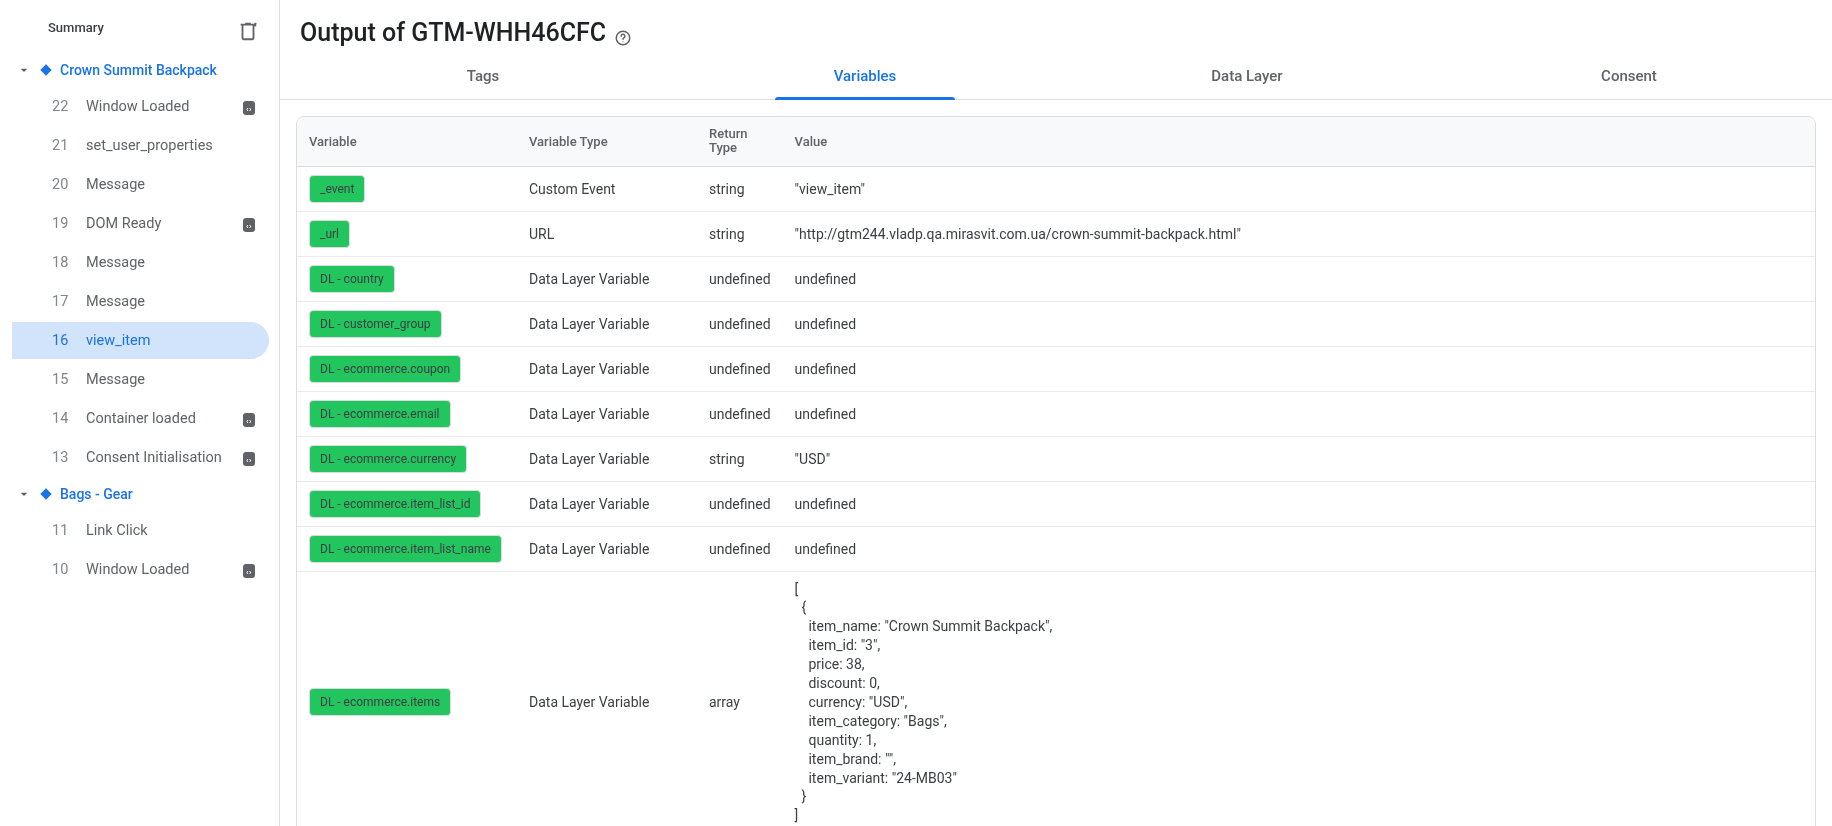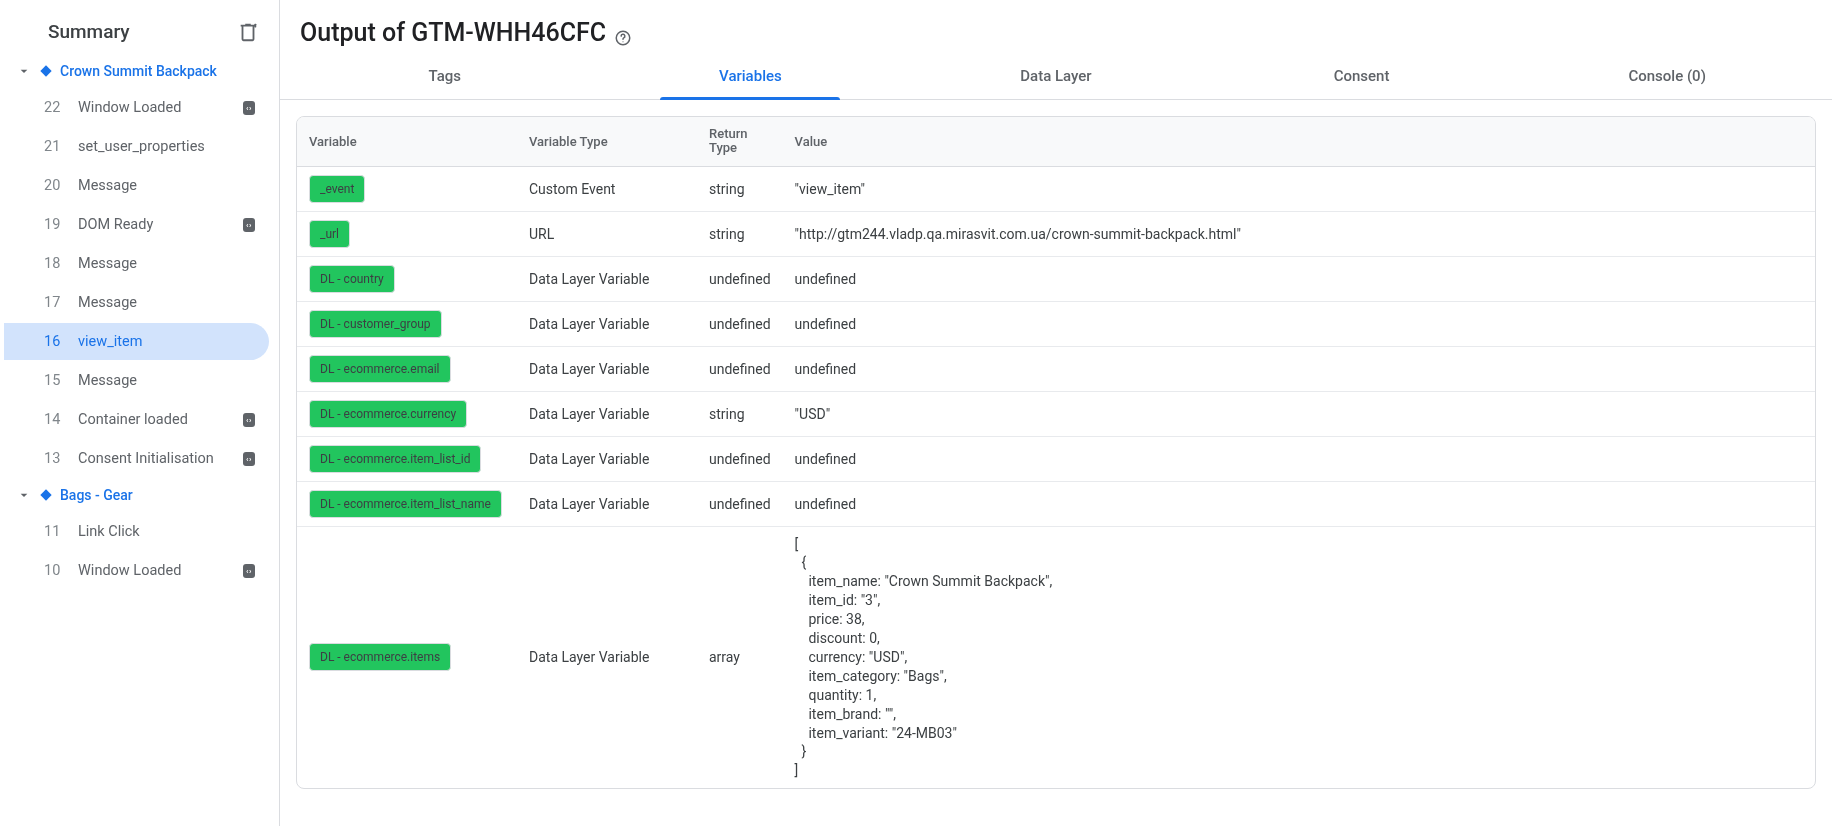--- a/index.html
+++ b/index.html
@@ -28,26 +28,26 @@
   
   .sidebar{
     width:280px;
     flex:0 0 280px;
     border-right:1px solid var(--border);
     overflow-y:auto;
     padding-top:8px;
   }
   .summary-row{
     display:flex;
-    align-items:flex-end;
+    align-items:flex-start;
     justify-content:space-between;
     padding:12px 20px 12px 48px;
     font-weight:500;
     color:var(--text);
-    font-size:19px;
+    font-size:13px;
   }
   .summary-row .clear-icon{
     width:22px;height:22px;
     color:var(--muted);
     cursor:pointer;
   }
   .group-header{
     display:flex;
     align-items:center;
     padding:8px 12px 8px 16px;
@@ -65,24 +65,24 @@
   }
   .group-header .label{
     color:var(--blue);
     font-weight:500;
     white-space:nowrap;
     overflow:hidden;
     text-overflow:ellipsis;
   }
   .event-item{
     display:flex;
-    align-items:center;
+    align-items:flex-end;
     gap:10px;
     padding:10px 14px 10px 40px;
-    margin:2px 10px 2px 4px;
+    margin:2px 10px 2px 12px;
     border-radius:0 22px 22px 0;
     cursor:pointer;
     color:var(--muted);
     font-size:14.5px;
   }
   .event-item .num{
     width:24px;
     text-align:left;
     color:var(--lighter);
     font-variant-numeric:tabular-nums;
@@ -328,21 +328,20 @@
         <circle cx="12" cy="17" r="0.8" fill="currentColor" stroke="none"></circle>
       </svg>
     </span>
   </div>
 
   <div class="tabs">
     <div class="tab">Tags</div>
     <div class="tab active">Variables</div>
     <div class="tab">Data Layer</div>
     <div class="tab">Consent</div>
-    <div class="tab">Console (0)</div>
   </div>
 
   <div class="table-wrap">
     <table class="vars">
       <colgroup>
         <col class="c-var">
           <col class="c-type">
           <col class="c-rt">
           <col class="c-val">
       </colgroup>
@@ -373,20 +372,26 @@
             <td>undefined</td>
             <td class="value-cell">undefined</td>
           </tr>
           <tr>
             <td><span class="var-chip">DL - customer_group</span></td>
             <td>Data Layer Variable</td>
             <td>undefined</td>
             <td class="value-cell">undefined</td>
           </tr>
           <tr>
+            <td><span class="var-chip">DL - ecommerce.coupon</span></td>
+            <td>Data Layer Variable</td>
+            <td>undefined</td>
+            <td class="value-cell">undefined</td>
+          </tr>
+          <tr>
             <td><span class="var-chip">DL - ecommerce.email</span></td>
             <td>Data Layer Variable</td>
             <td>undefined</td>
             <td class="value-cell">undefined</td>
           </tr>
           <tr>
             <td><span class="var-chip">DL - ecommerce.currency</span></td>
             <td>Data Layer Variable</td>
             <td>string</td>
             <td class="value-cell">"USD"</td>

